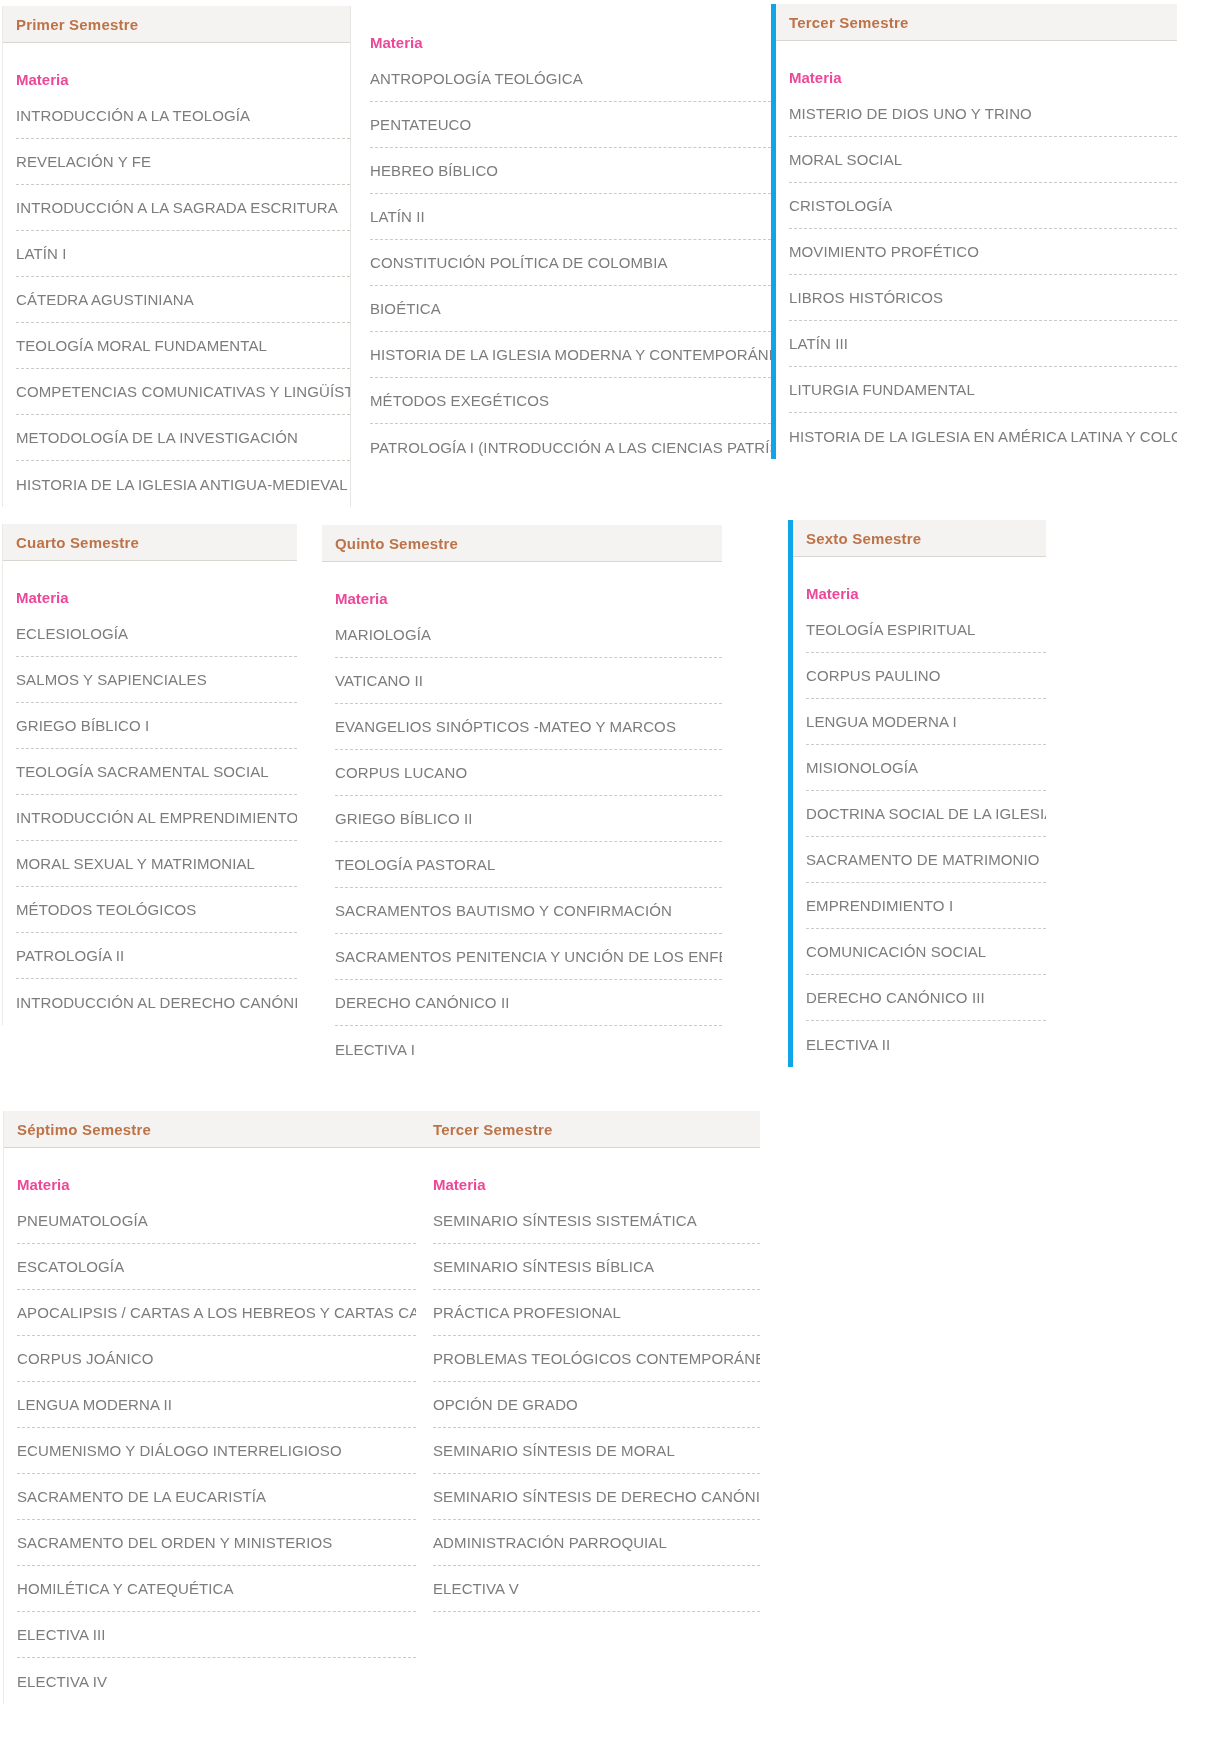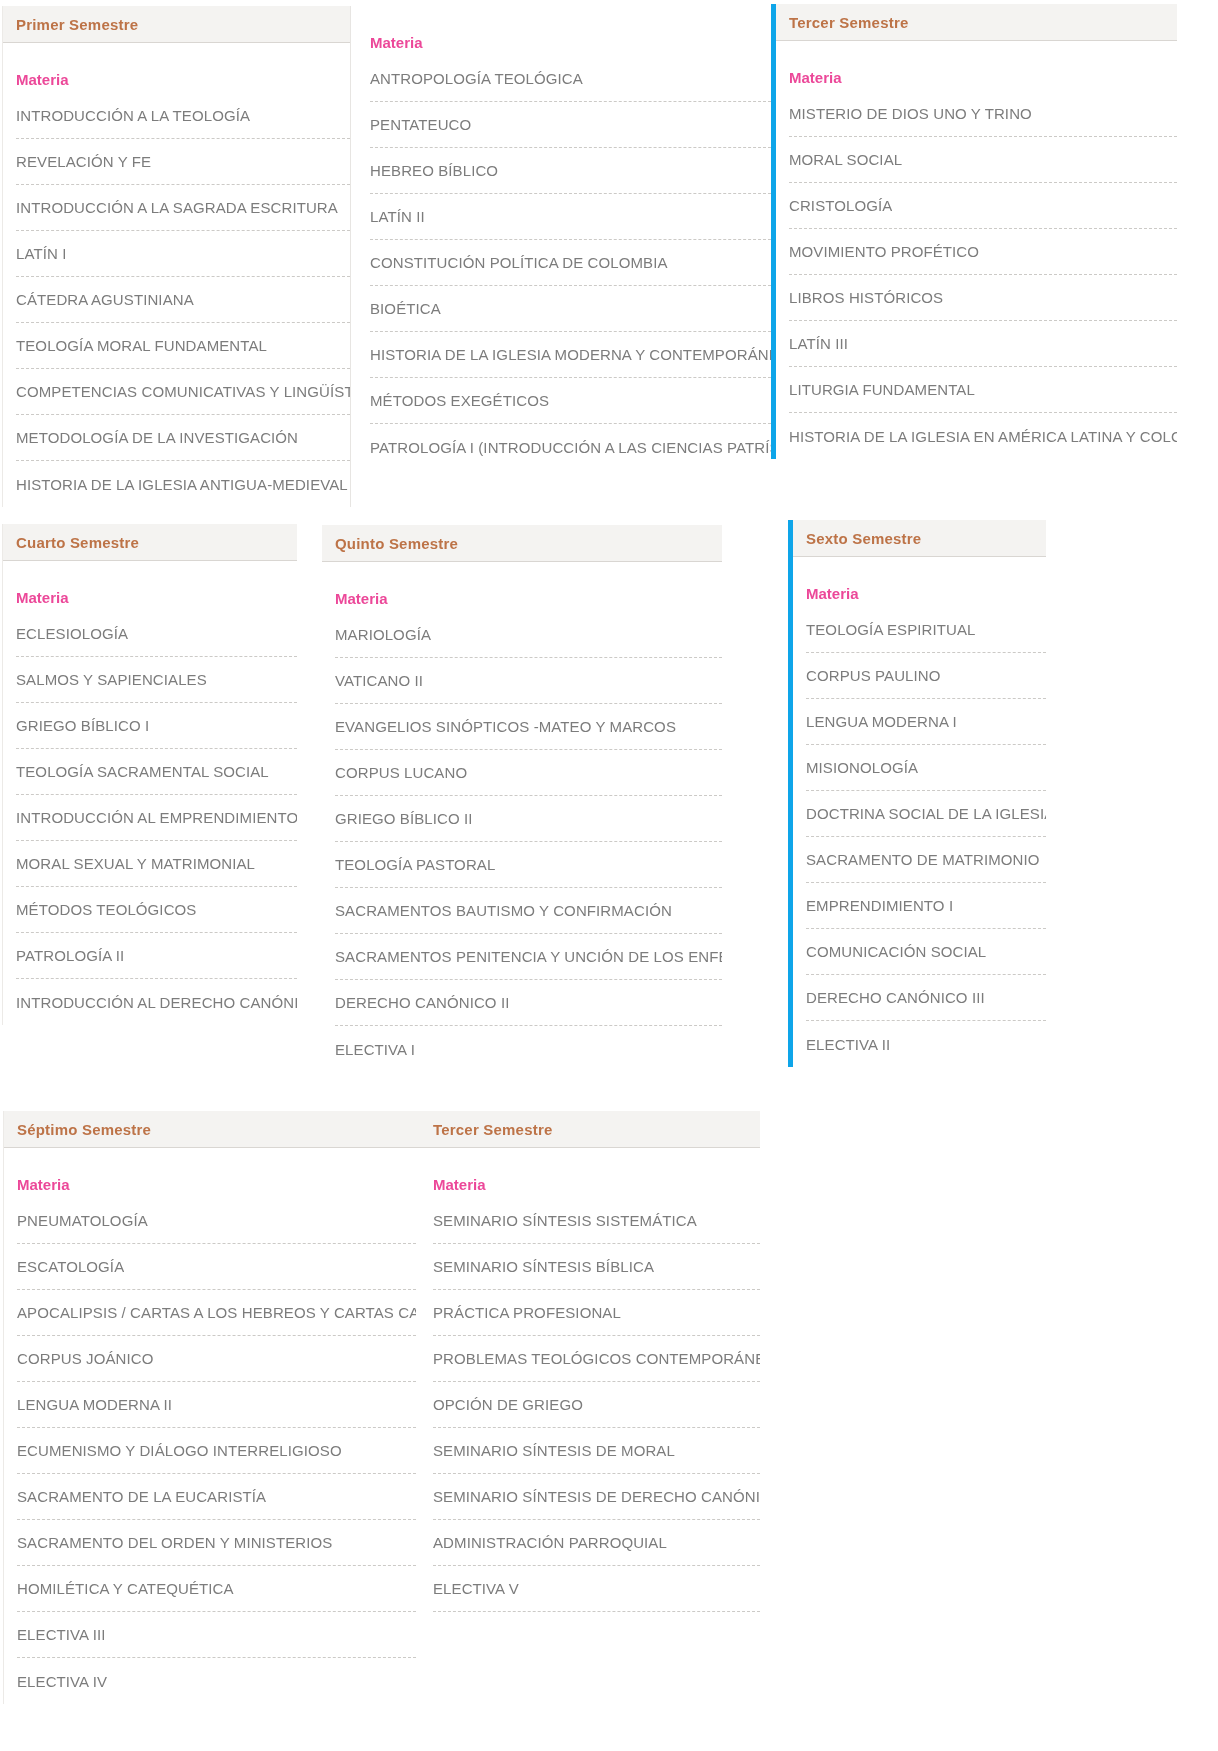--- a/index.html
+++ b/index.html
@@ -334,21 +334,21 @@
         <div class="row">
           <span class="course">SEMINARIO SÍNTESIS BÍBLICA</span>
         </div>
         <div class="row">
           <span class="course">PRÁCTICA PROFESIONAL</span>
         </div>
         <div class="row">
           <span class="course">PROBLEMAS TEOLÓGICOS CONTEMPORÁNEOS</span>
         </div>
         <div class="row">
-          <span class="course">OPCIÓN DE GRIEGO</span>
+          <span class="course">OPCIÓN DE GRADO</span>
         </div>
         <div class="row">
           <span class="course">SEMINARIO SÍNTESIS DE MORAL</span>
         </div>
         <div class="row">
           <span class="course">SEMINARIO SÍNTESIS DE DERECHO CANÓNICO</span>
         </div>
         <div class="row">
           <span class="course">ADMINISTRACIÓN PARROQUIAL</span>
         </div>

